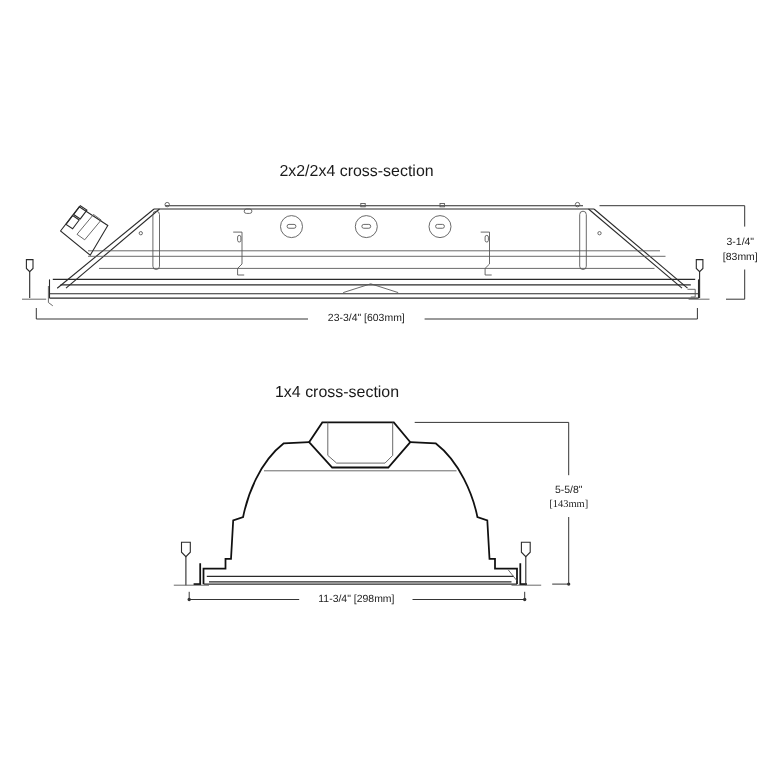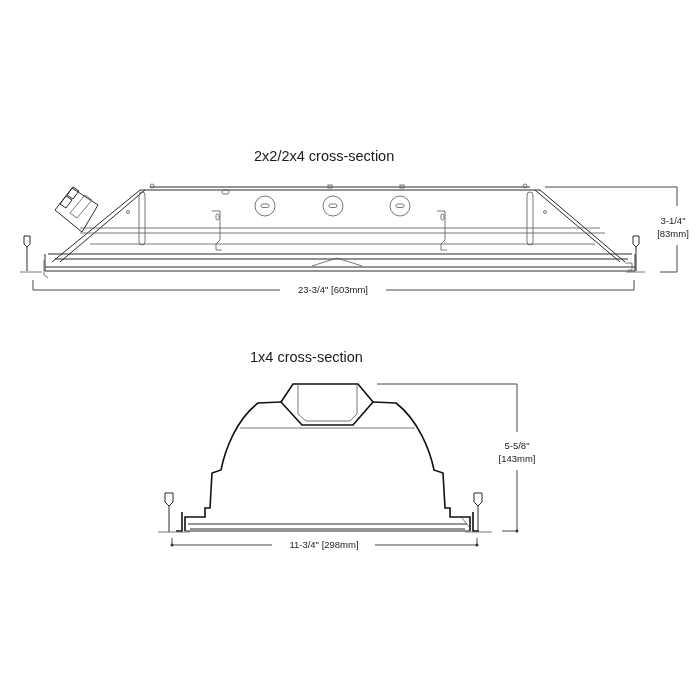--- a/index.html
+++ b/index.html
@@ -129,13 +129,13 @@
 </svg>
 
 <div class="dim" style="left:282px; top:284px; width:102px;">23-3/4" [603mm]</div>
 <div class="dim" style="left:648px; top:215px; width:50px;">3-1/4"</div>
 <div class="dim" style="left:648px; top:228px; width:50px;">[83mm]</div>
 
 <div class="title" style="left:250px; top:349px;">1x4 cross-section</div>
 
 <div class="dim" style="left:274px; top:539px; width:100px;">11-3/4" [298mm]</div>
 <div class="dim" style="left:492px; top:440px; width:50px;">5-5/8"</div>
-<div class="dim" style="left:492px; top:453px; width:50px;">[143mm]</div>
+<div class="dim" style="left:492px; top:453px; width:50px;font-family:Liberation Serif, serif;">[143mm]</div>
 
 </body></html>

